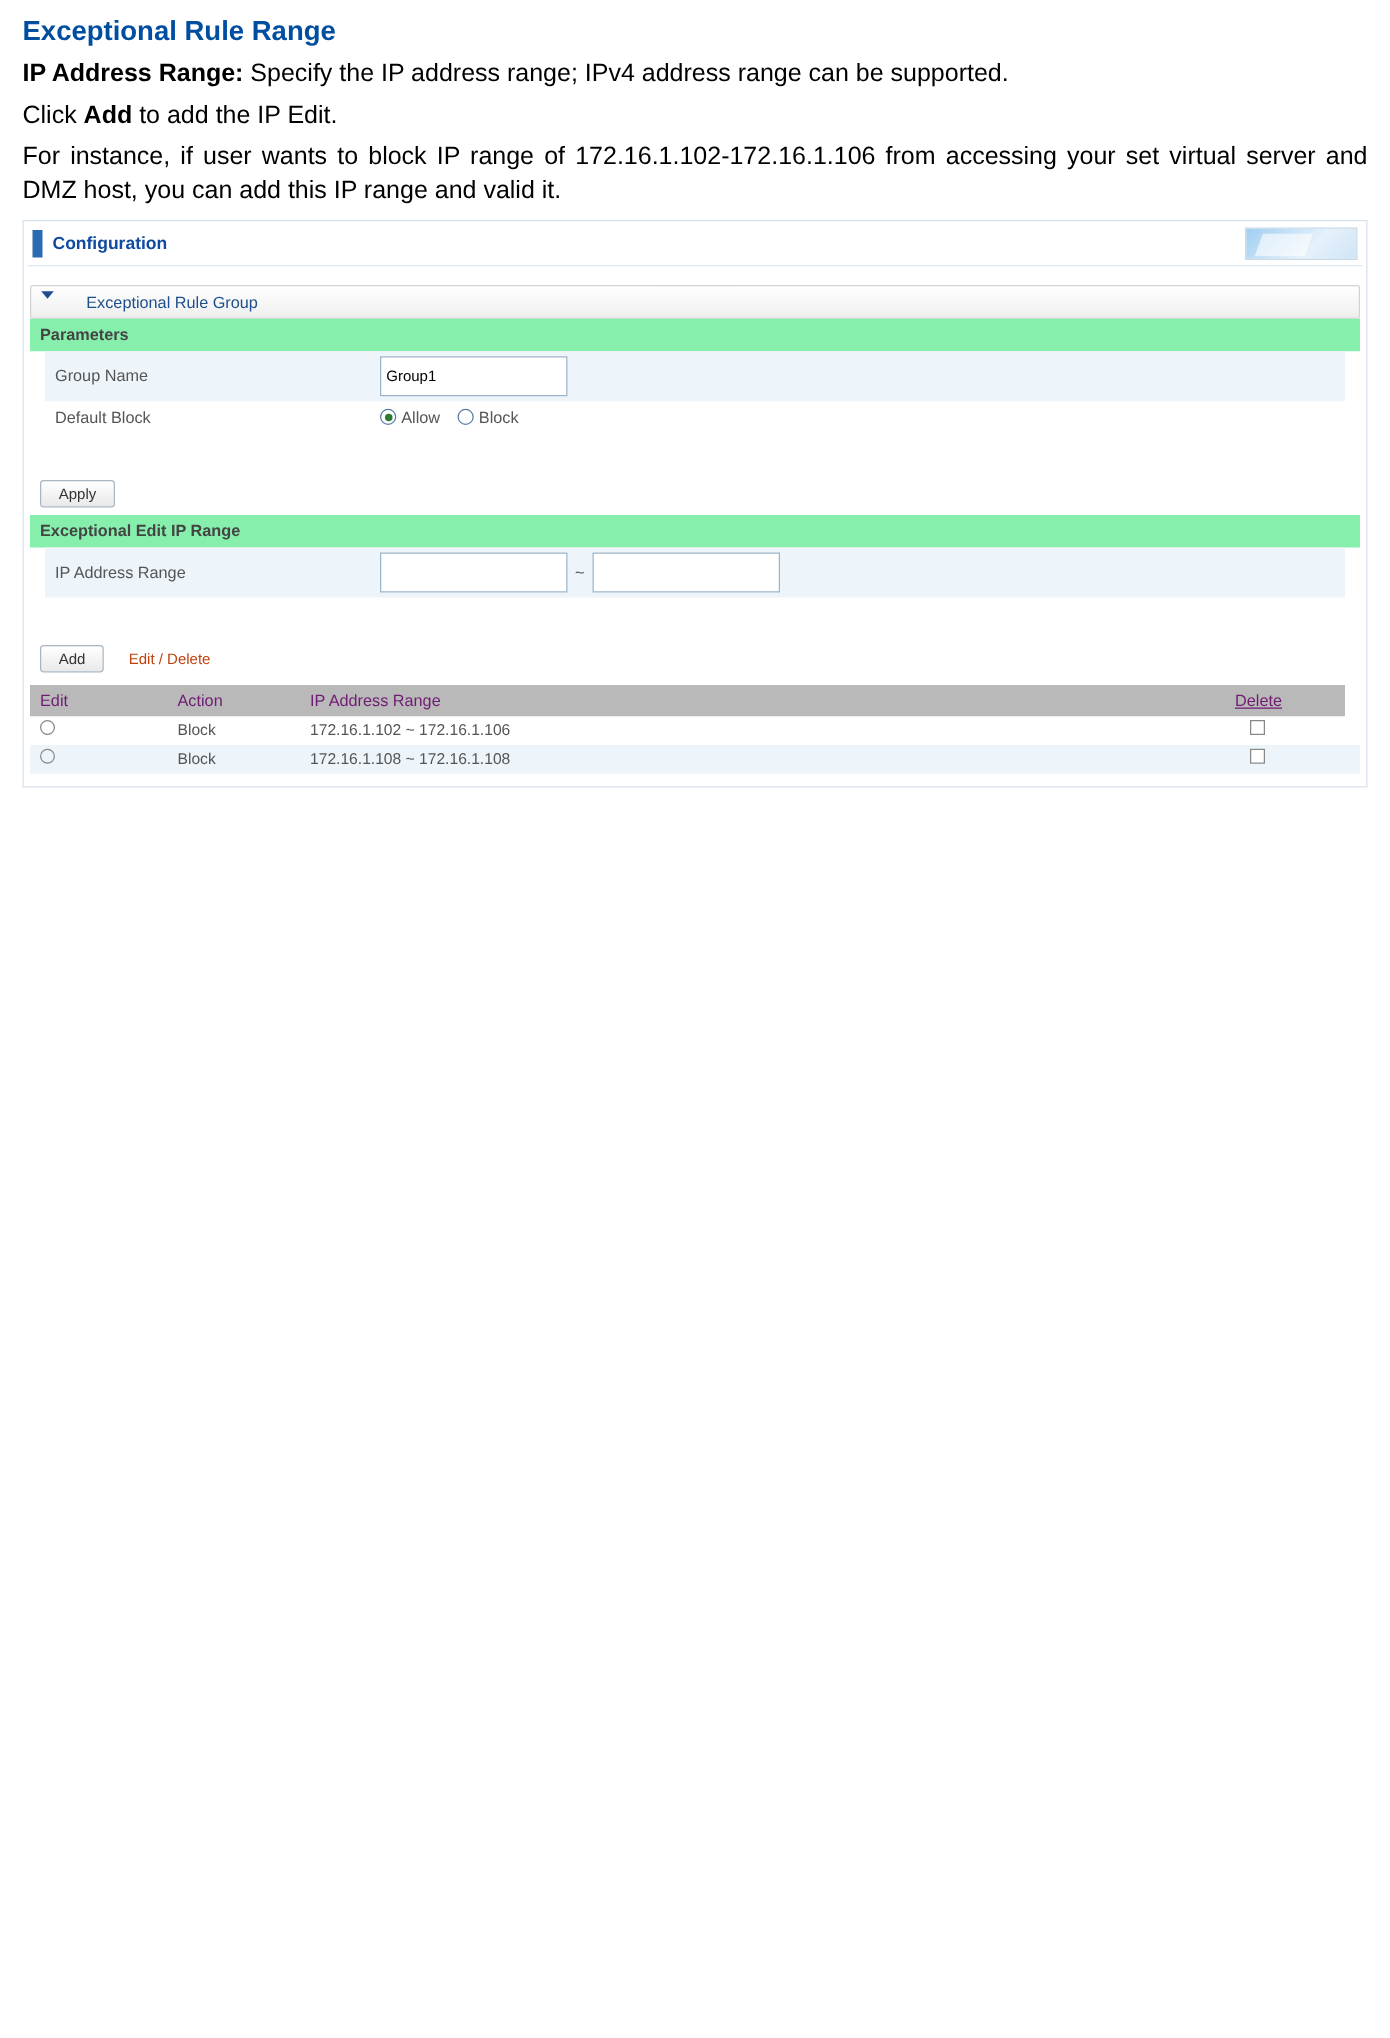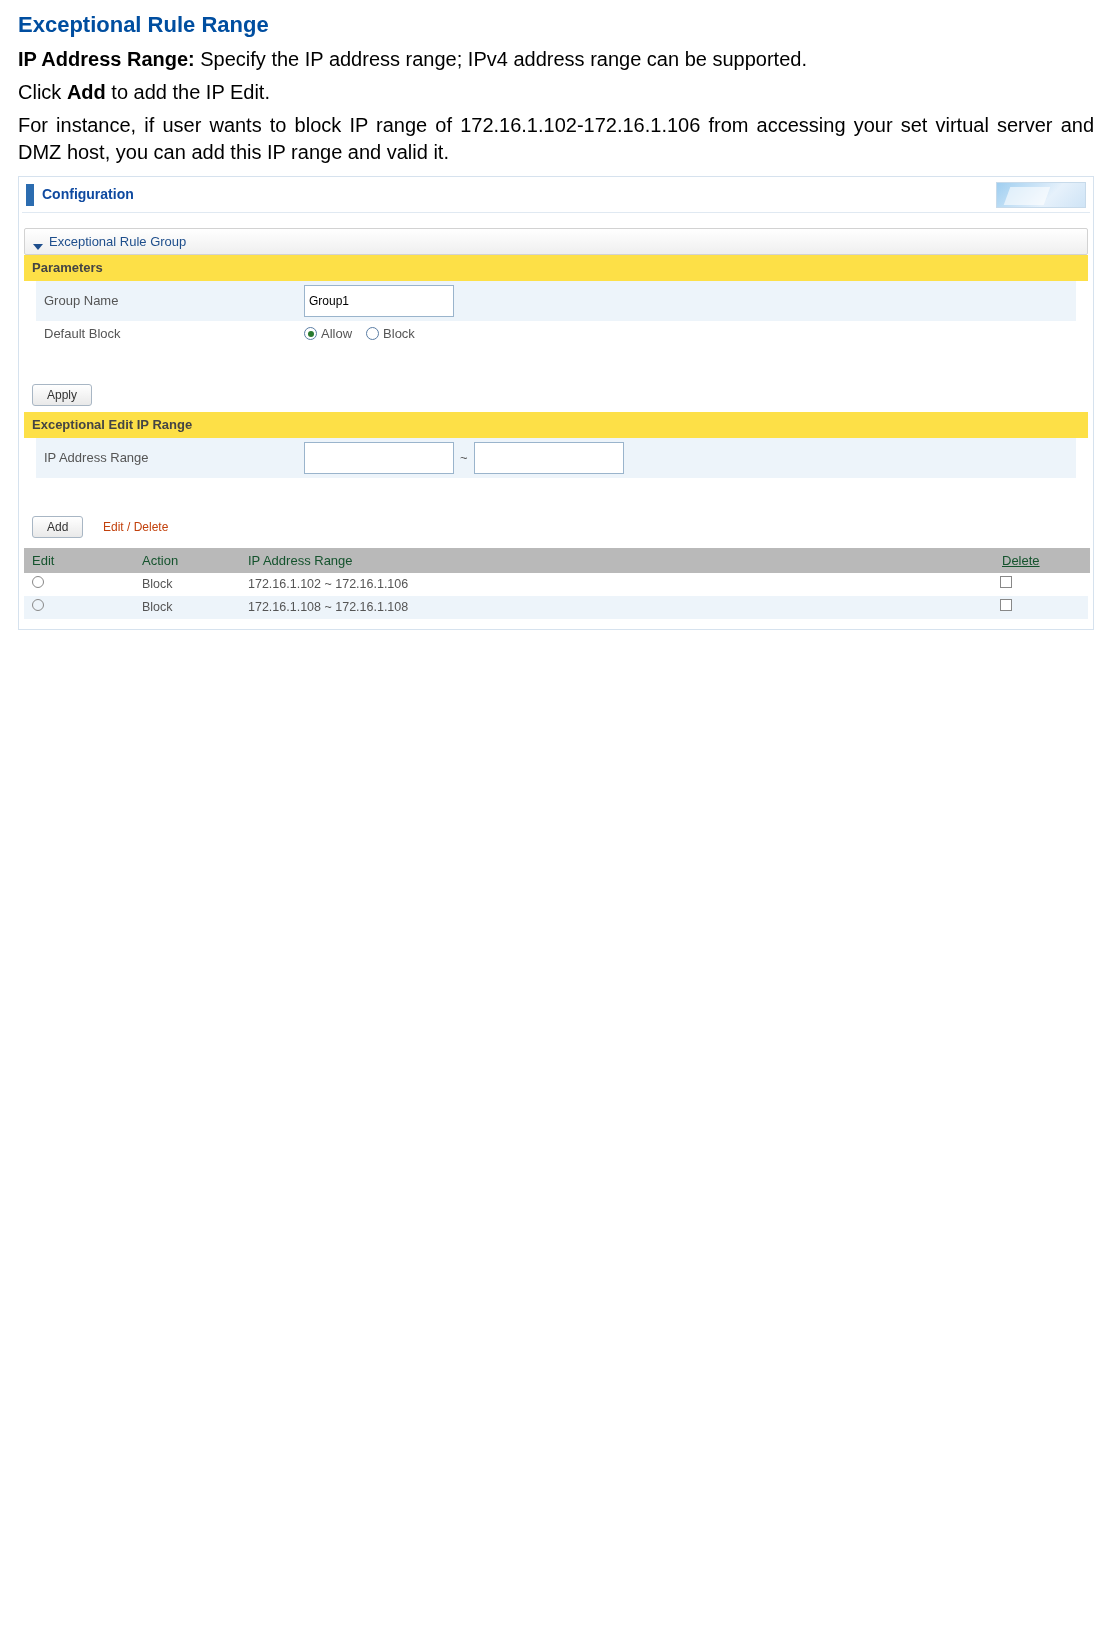--- a/index.html
+++ b/index.html
@@ -57,31 +57,32 @@
   }
   .section-header {
     background: linear-gradient(#ffffff,#efefef);
     border: 1px solid #d2d2d2;
     border-radius: 2px;
     padding: 4px 8px;
     margin: 6px 2px 0 2px;
     font-size: 13px;
     color: #1e4e8c;
     display: flex;
-    align-items: flex-end;
+    align-items: flex-start;
+    gap: 20px;
   }
   .arrow-down {
     width: 0; height: 0;
     border-left: 5px solid transparent;
     border-right: 5px solid transparent;
     border-top: 6px solid #1e4e8c;
     margin-right: 6px;
   }
   .subheader {
-    background: #fde047;
+    background: #86efac;
     padding: 4px 8px;
     margin: 0 2px;
     font-size: 13px;
     color: #444;
     font-weight: bold;
   }
   .form-row {
     display: flex;
     align-items: center;
     padding: 4px 8px;
@@ -112,24 +113,24 @@
     font-size: 12px;
     color: #333;
     cursor: pointer;
     margin-top: 32px;
   }
   .btn + .btn-plain { margin-left: 6px; }
   .btn-plain { font-size: 12px; color: #c2410c; padding: 3px 10px; cursor: pointer; }
   .table-head {
     display: flex;
     background: #b9b9b9;
-    color: #14532d;
-    font-size: 13px;
-    padding: 4px 8px;
-    margin: 4px 0 0 2px;
+    color: #701a75;
+    font-size: 13px;
+    padding: 4px 8px;
+    margin: 4px 14px 0 2px;
   }
   .col-edit { width: 110px; }
   .col-action { width: 106px; }
   .col-ip { flex: 1; }
   .col-del { width: 80px; text-decoration: underline; }
   .table-row {
     display: flex;
     align-items: center;
     padding: 3px 8px;
     margin: 0 2px;

